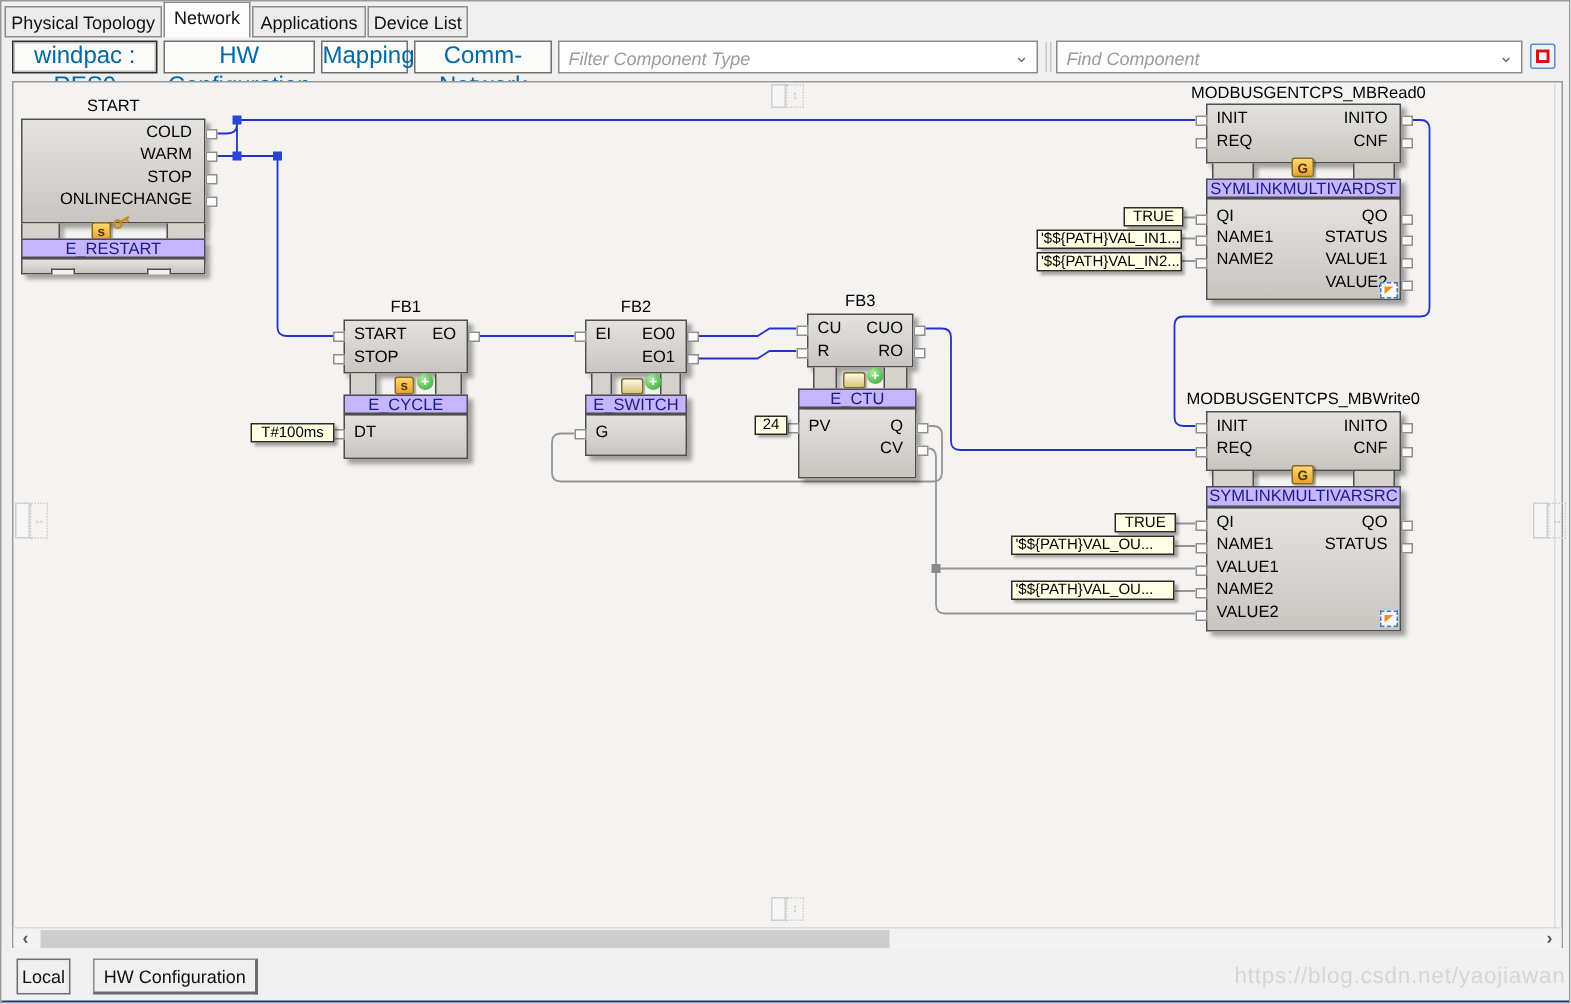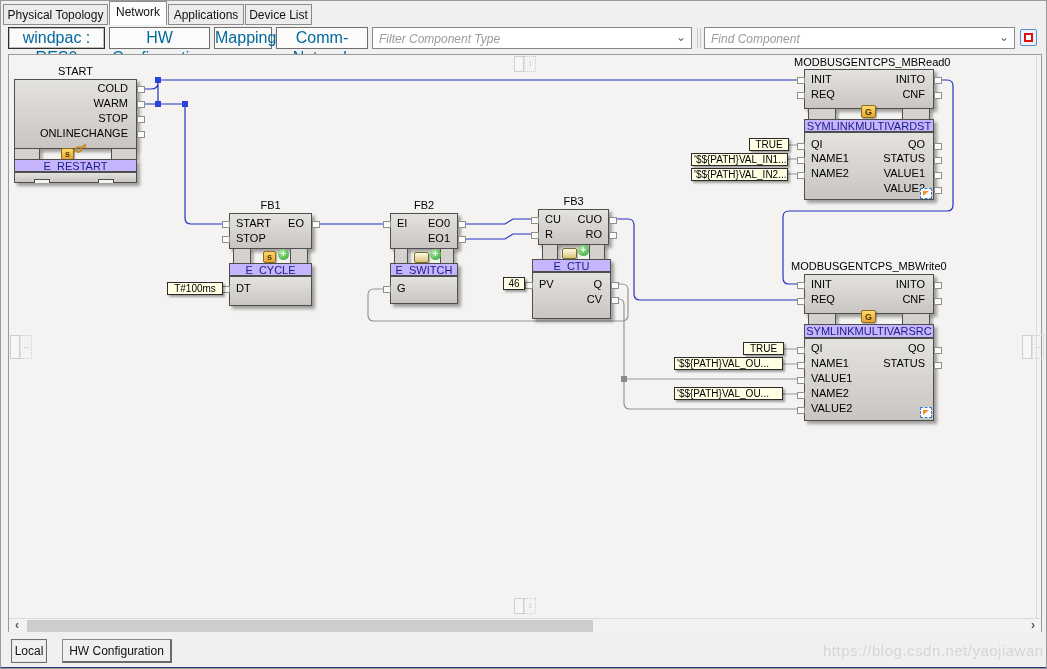--- a/index.html
+++ b/index.html
@@ -214,21 +214,21 @@
     <div class="icon-plus" style="left:46px;top:36px;">+</div>
     <div class="banner" style="left:0;top:50px;width:79px;height:13px;">E_CTU</div>
     <div class="fbbox" style="left:0;top:63px;width:79px;height:47px;"></div>
     <span class="lbl" style="left:7px;top:69px;">PV</span>
     <span class="lbl r" style="right:9px;top:69px;">Q</span>
     <span class="lbl r" style="right:9px;top:84px;">CV</span>
     <span class="pin" style="left:-7px;top:73px;"></span>
     <span class="pin" style="left:79px;top:73px;"></span>
     <span class="pin" style="left:79px;top:88px;"></span>
   </div>
-  <div class="valbox c" style="left:502px;top:276px;width:22px;height:13px;">46</div>
+  <div class="valbox c" style="left:502px;top:276px;width:22px;height:13px;">24</div>
 
   <div class="fb" style="left:803px;top:68px;width:130px;height:131px;">
     <div class="fbtitle la" style="left:-10px;top:-13px;width:160px;">MODBUSGENTCPS_MBRead0</div>
     <div class="fbbox" style="left:0;top:0;width:130px;height:40px;"></div>
     <span class="lbl" style="left:7px;top:4px;">INIT</span>
     <span class="lbl" style="left:7px;top:19px;">REQ</span>
     <span class="lbl r" style="right:9px;top:4px;">INITO</span>
     <span class="lbl r" style="right:9px;top:19px;">CNF</span>
     <span class="pin" style="left:-7px;top:8px;"></span>
     <span class="pin" style="left:-7px;top:23px;"></span>

